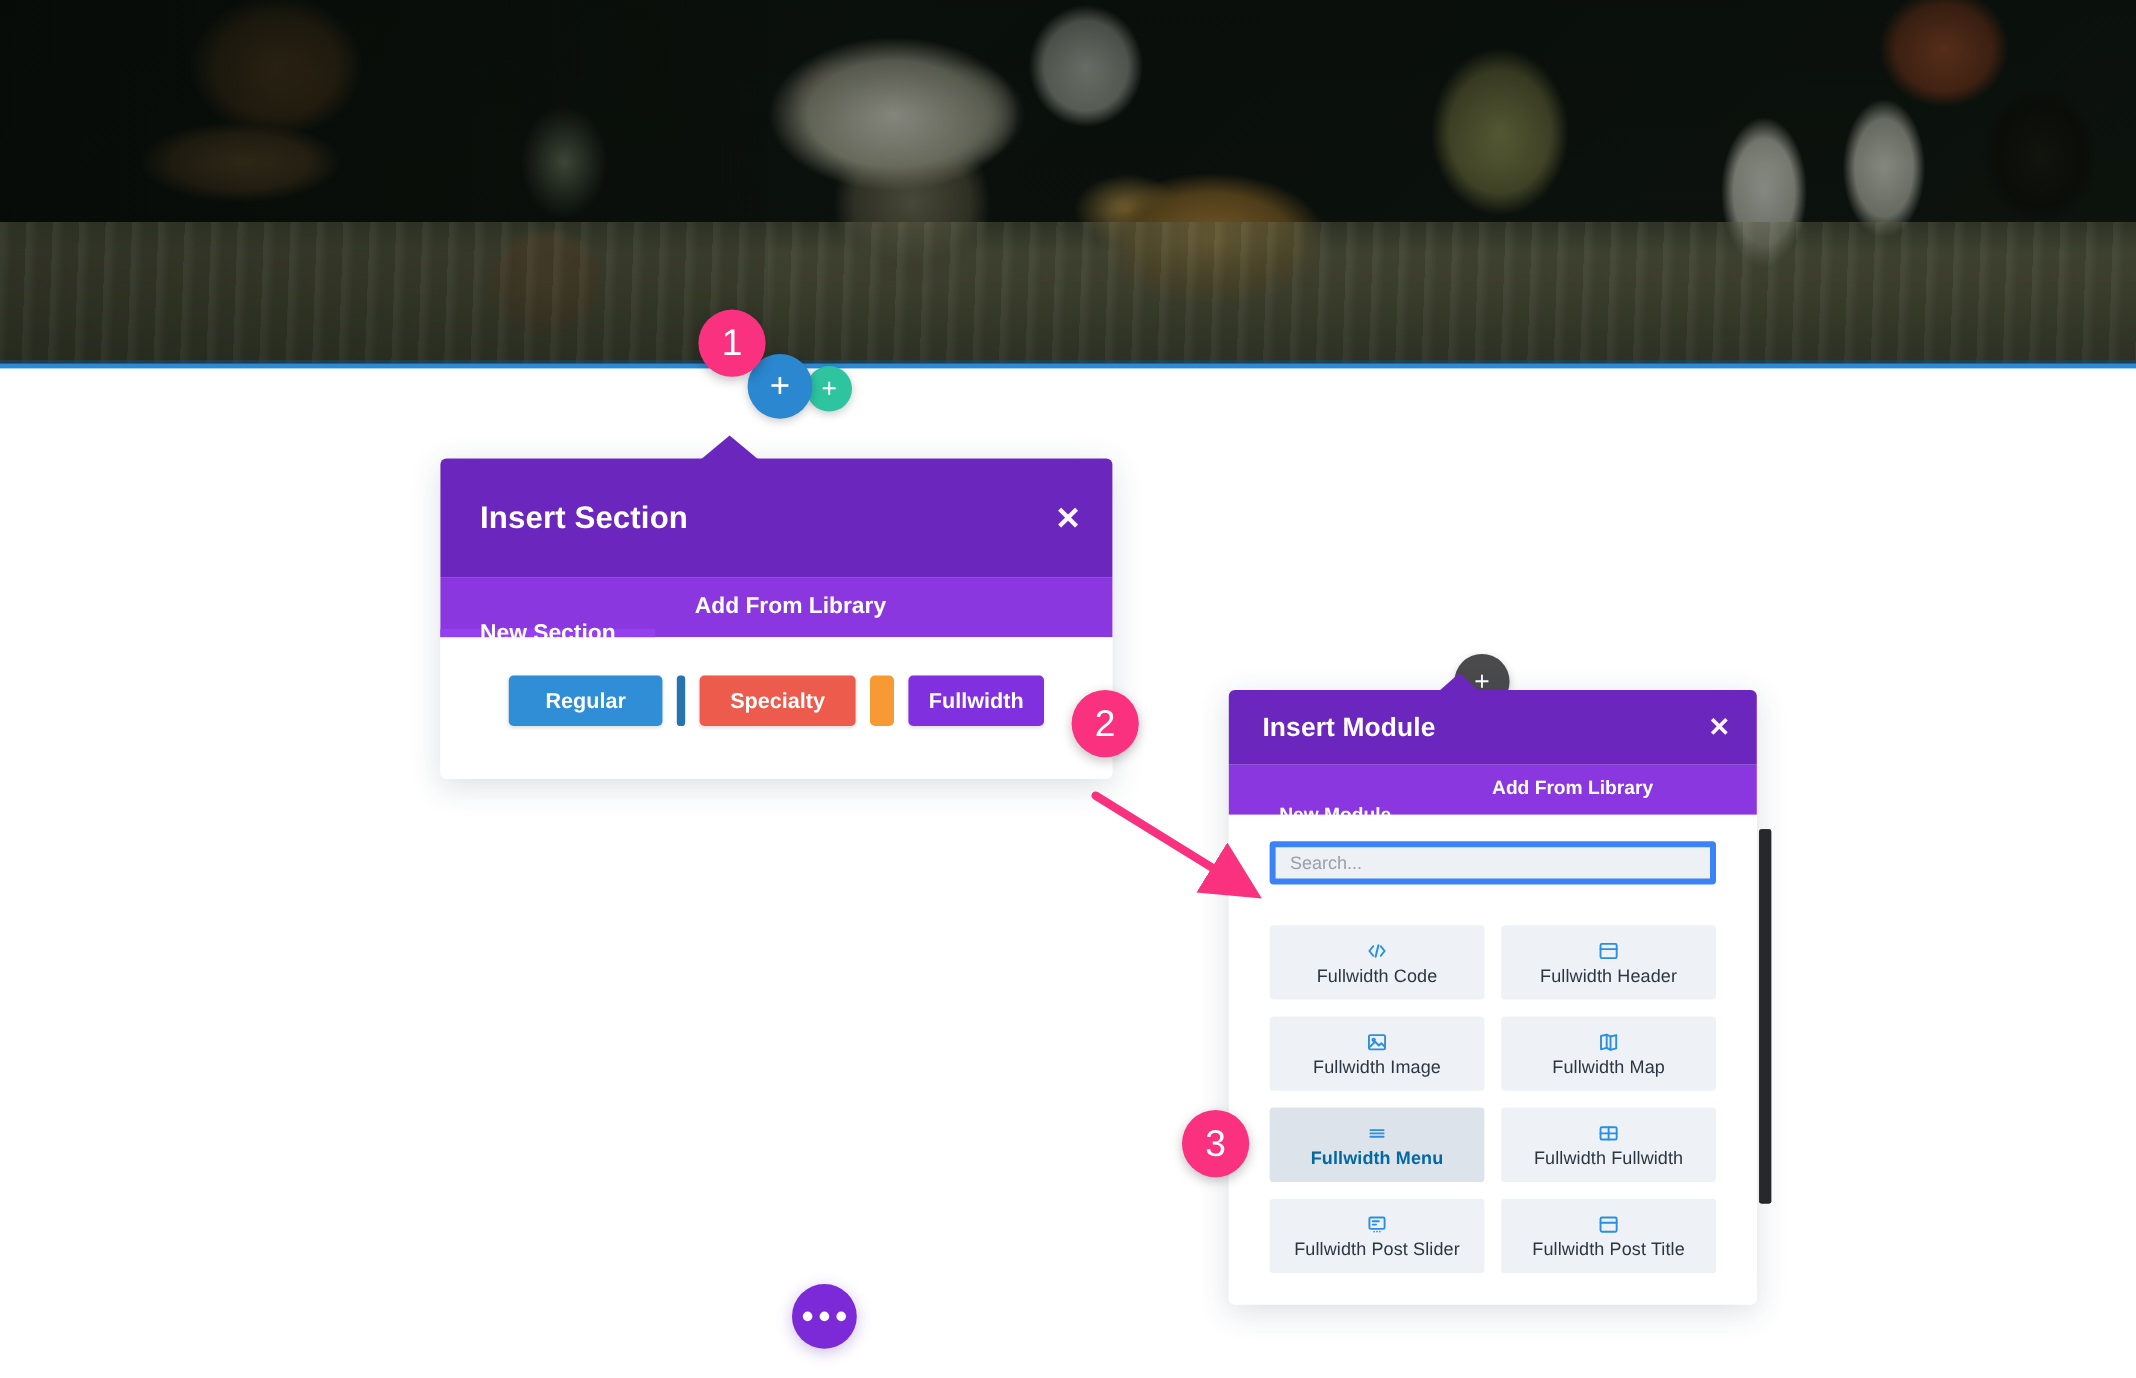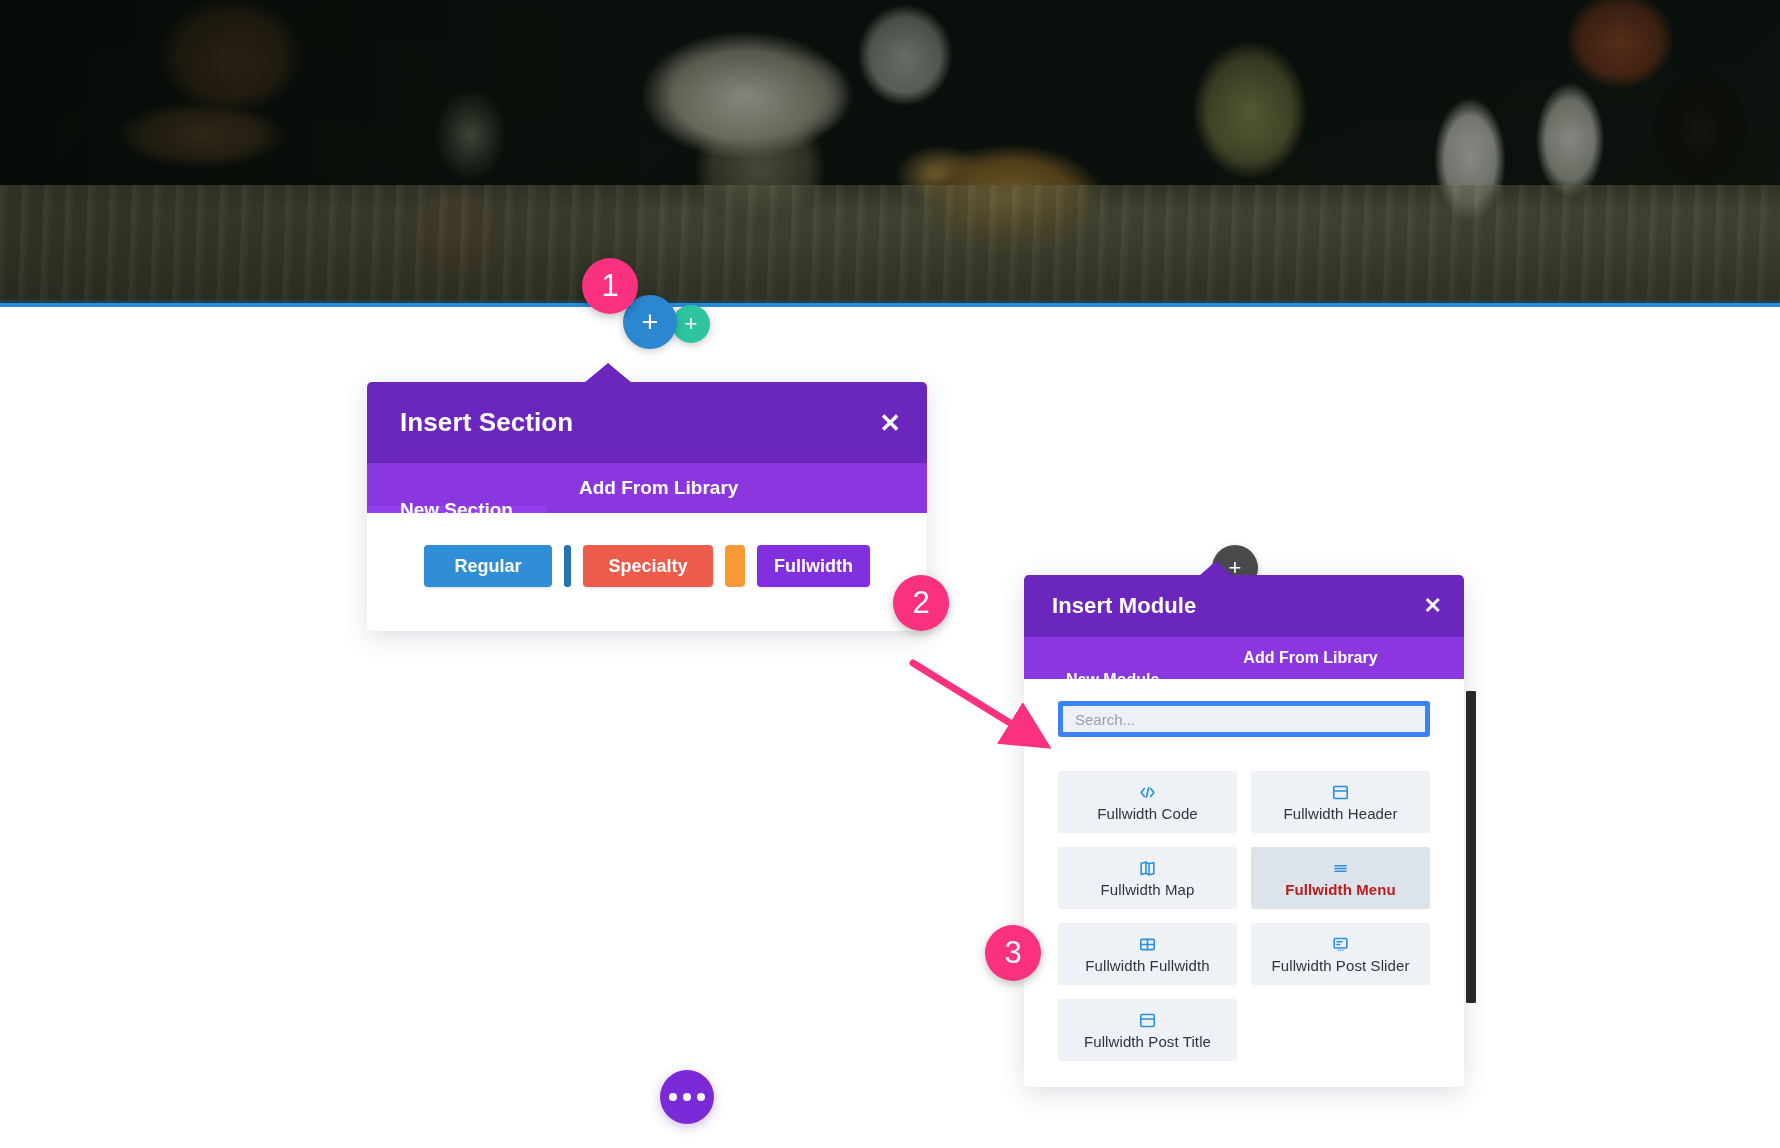--- a/index.html
+++ b/index.html
@@ -146,21 +146,21 @@
     position: absolute;
     left: 217px; top: -19px;
     width: 0; height: 0;
     border-left: 24px solid transparent;
     border-right: 24px solid transparent;
     border-bottom: 20px solid #6b27bd;
   }
   .panel-header {
     background: #6b27bd;
     border-radius: 5px 5px 0 0;
-    height: 81px;
+    height: 99px;
     display: flex;
     align-items: center;
     justify-content: space-between;
     padding: 0 26px 0 33px;
     box-sizing: border-box;
     position: relative;
   }
   .panel-title {
     color: #ffffff;
     font-size: 26px;
@@ -287,21 +287,21 @@
     border-radius: 3px;
     height: 62px;
     display: flex;
     flex-direction: column;
     align-items: center;
     justify-content: center;
     gap: 3px;
     cursor: pointer;
   }
   .module-card.selected { background: #dde3ea; }
-  .module-card.selected .m-label { font-weight: bold; color: #b91c1c; }
+  .module-card.selected .m-label { font-weight: bold; color: #0369a1; }
   .m-icon {
     color: #2a8fe0;
     height: 19px;
     display: flex;
     align-items: center;
     justify-content: center;
   }
   .m-icon svg { display: block; }
   .m-label {
     font-size: 15px;
@@ -452,20 +452,30 @@
       <div class="module-card">
         <span class="m-icon">
           <svg width="19" height="19" viewBox="0 0 24 24" fill="none" stroke="currentColor" stroke-width="2" stroke-linecap="round" stroke-linejoin="round">
               <rect x="3.5" y="4.5" width="17" height="15" rx="1.5"></rect>
               <line x1="3.5" y1="10" x2="20.5" y2="10"></line>
             </svg>
         </span>
         <span class="m-label">Fullwidth Header</span>
       </div>
 
+      <div class="module-card">
+        <span class="m-icon">
+          <svg width="19" height="19" viewBox="0 0 24 24" fill="none" stroke="currentColor" stroke-width="2" stroke-linecap="round" stroke-linejoin="round">
+              <rect x="3.5" y="4.5" width="17" height="15" rx="1.5"></rect>
+              <circle cx="8.5" cy="9.5" r="1.3"></circle>
+              <polyline points="4.5 17 10 11.5 14 15.5 16.5 13 20 16.5"></polyline>
+            </svg>
+        </span>
+        <span class="m-label">Fullwidth Image</span>
+      </div>
 
       <div class="module-card">
         <span class="m-icon">
           <svg width="19" height="19" viewBox="0 0 24 24" fill="none" stroke="currentColor" stroke-width="2" stroke-linecap="round" stroke-linejoin="round">
               <path d="M4 5.5 L10 4 L14 6 L20 4.5 L20 18.5 L14 20 L10 18 L4 19.5 Z"></path>
               <line x1="10" y1="4" x2="10" y2="18"></line>
               <line x1="14" y1="6" x2="14" y2="20"></line>
             </svg>
         </span>
         <span class="m-label">Fullwidth Map</span>

